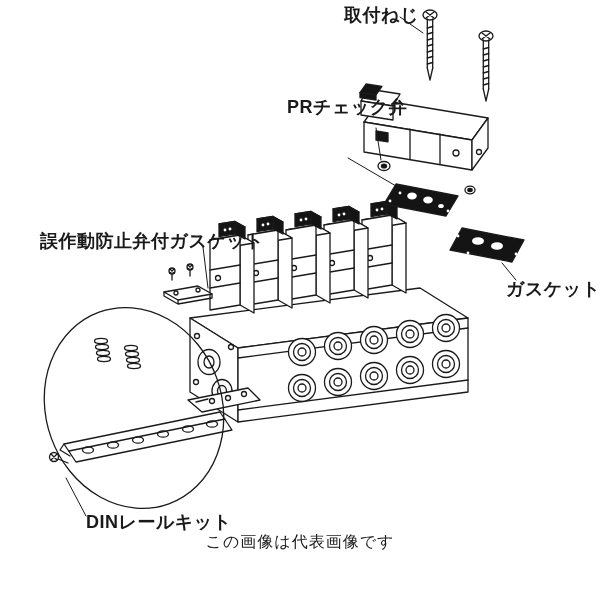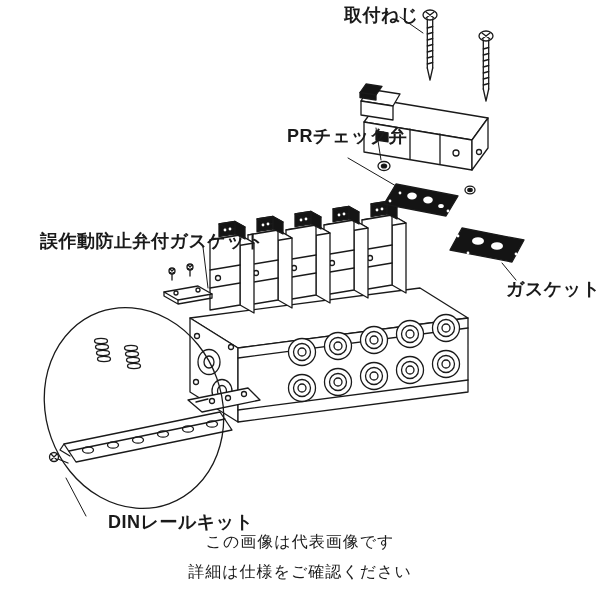--- a/index.html
+++ b/index.html
@@ -7,25 +7,25 @@
     position:relative;width:600px;height:600px;background:#ffffff;
     font-family:"Liberation Sans","DejaVu Sans",sans-serif;
     overflow:hidden;
   }
   .stage svg{display:block;}
   .callout{
     position:absolute;color:#1a1a1a;font-size:18px;font-weight:600;
     letter-spacing:.5px;white-space:nowrap;line-height:1.2;
   }
   .callout-mounting-screw{left:344px;top:5px;}
-  .callout-pr-check-valve{left:287px;top:126px;}
+  .callout-pr-check-valve{left:287px;top:97px;}
   .callout-gasket-a{left:176px;top:145px;}
   .callout-masking-plate{left:40px;top:231px;}
   .callout-gasket-b{left:506px;top:279px;}
-  .callout-din-rail{left:86px;top:512px;margin-left:22px;}
+  .callout-din-rail{left:86px;top:512px;}
   .notice{
     position:absolute;left:0;right:0;text-align:center;color:#1a1a1a;
     font-size:16px;font-weight:500;letter-spacing:1px;white-space:nowrap;
   }
   .notice-1{top:532px;}
   .notice-2{top:562px;}
 </style>
 </head>
 <body>
 
@@ -255,15 +255,14 @@
     </g>
   </svg>
 
   <div class="callout callout-mounting-screw">取付ねじ</div>
   <div class="callout callout-pr-check-valve">PRチェック弁</div>
   <div class="callout callout-masking-plate">誤作動防止弁付ガスケット</div>
   <div class="callout callout-gasket-b">ガスケット</div>
   <div class="callout callout-din-rail">DINレールキット</div>
 
   <div class="notice notice-1">この画像は代表画像です</div>
-  <div class="notice notice-2">詳細は仕様をご確認ください</div>
 
 </div>
 
 </body></html>

